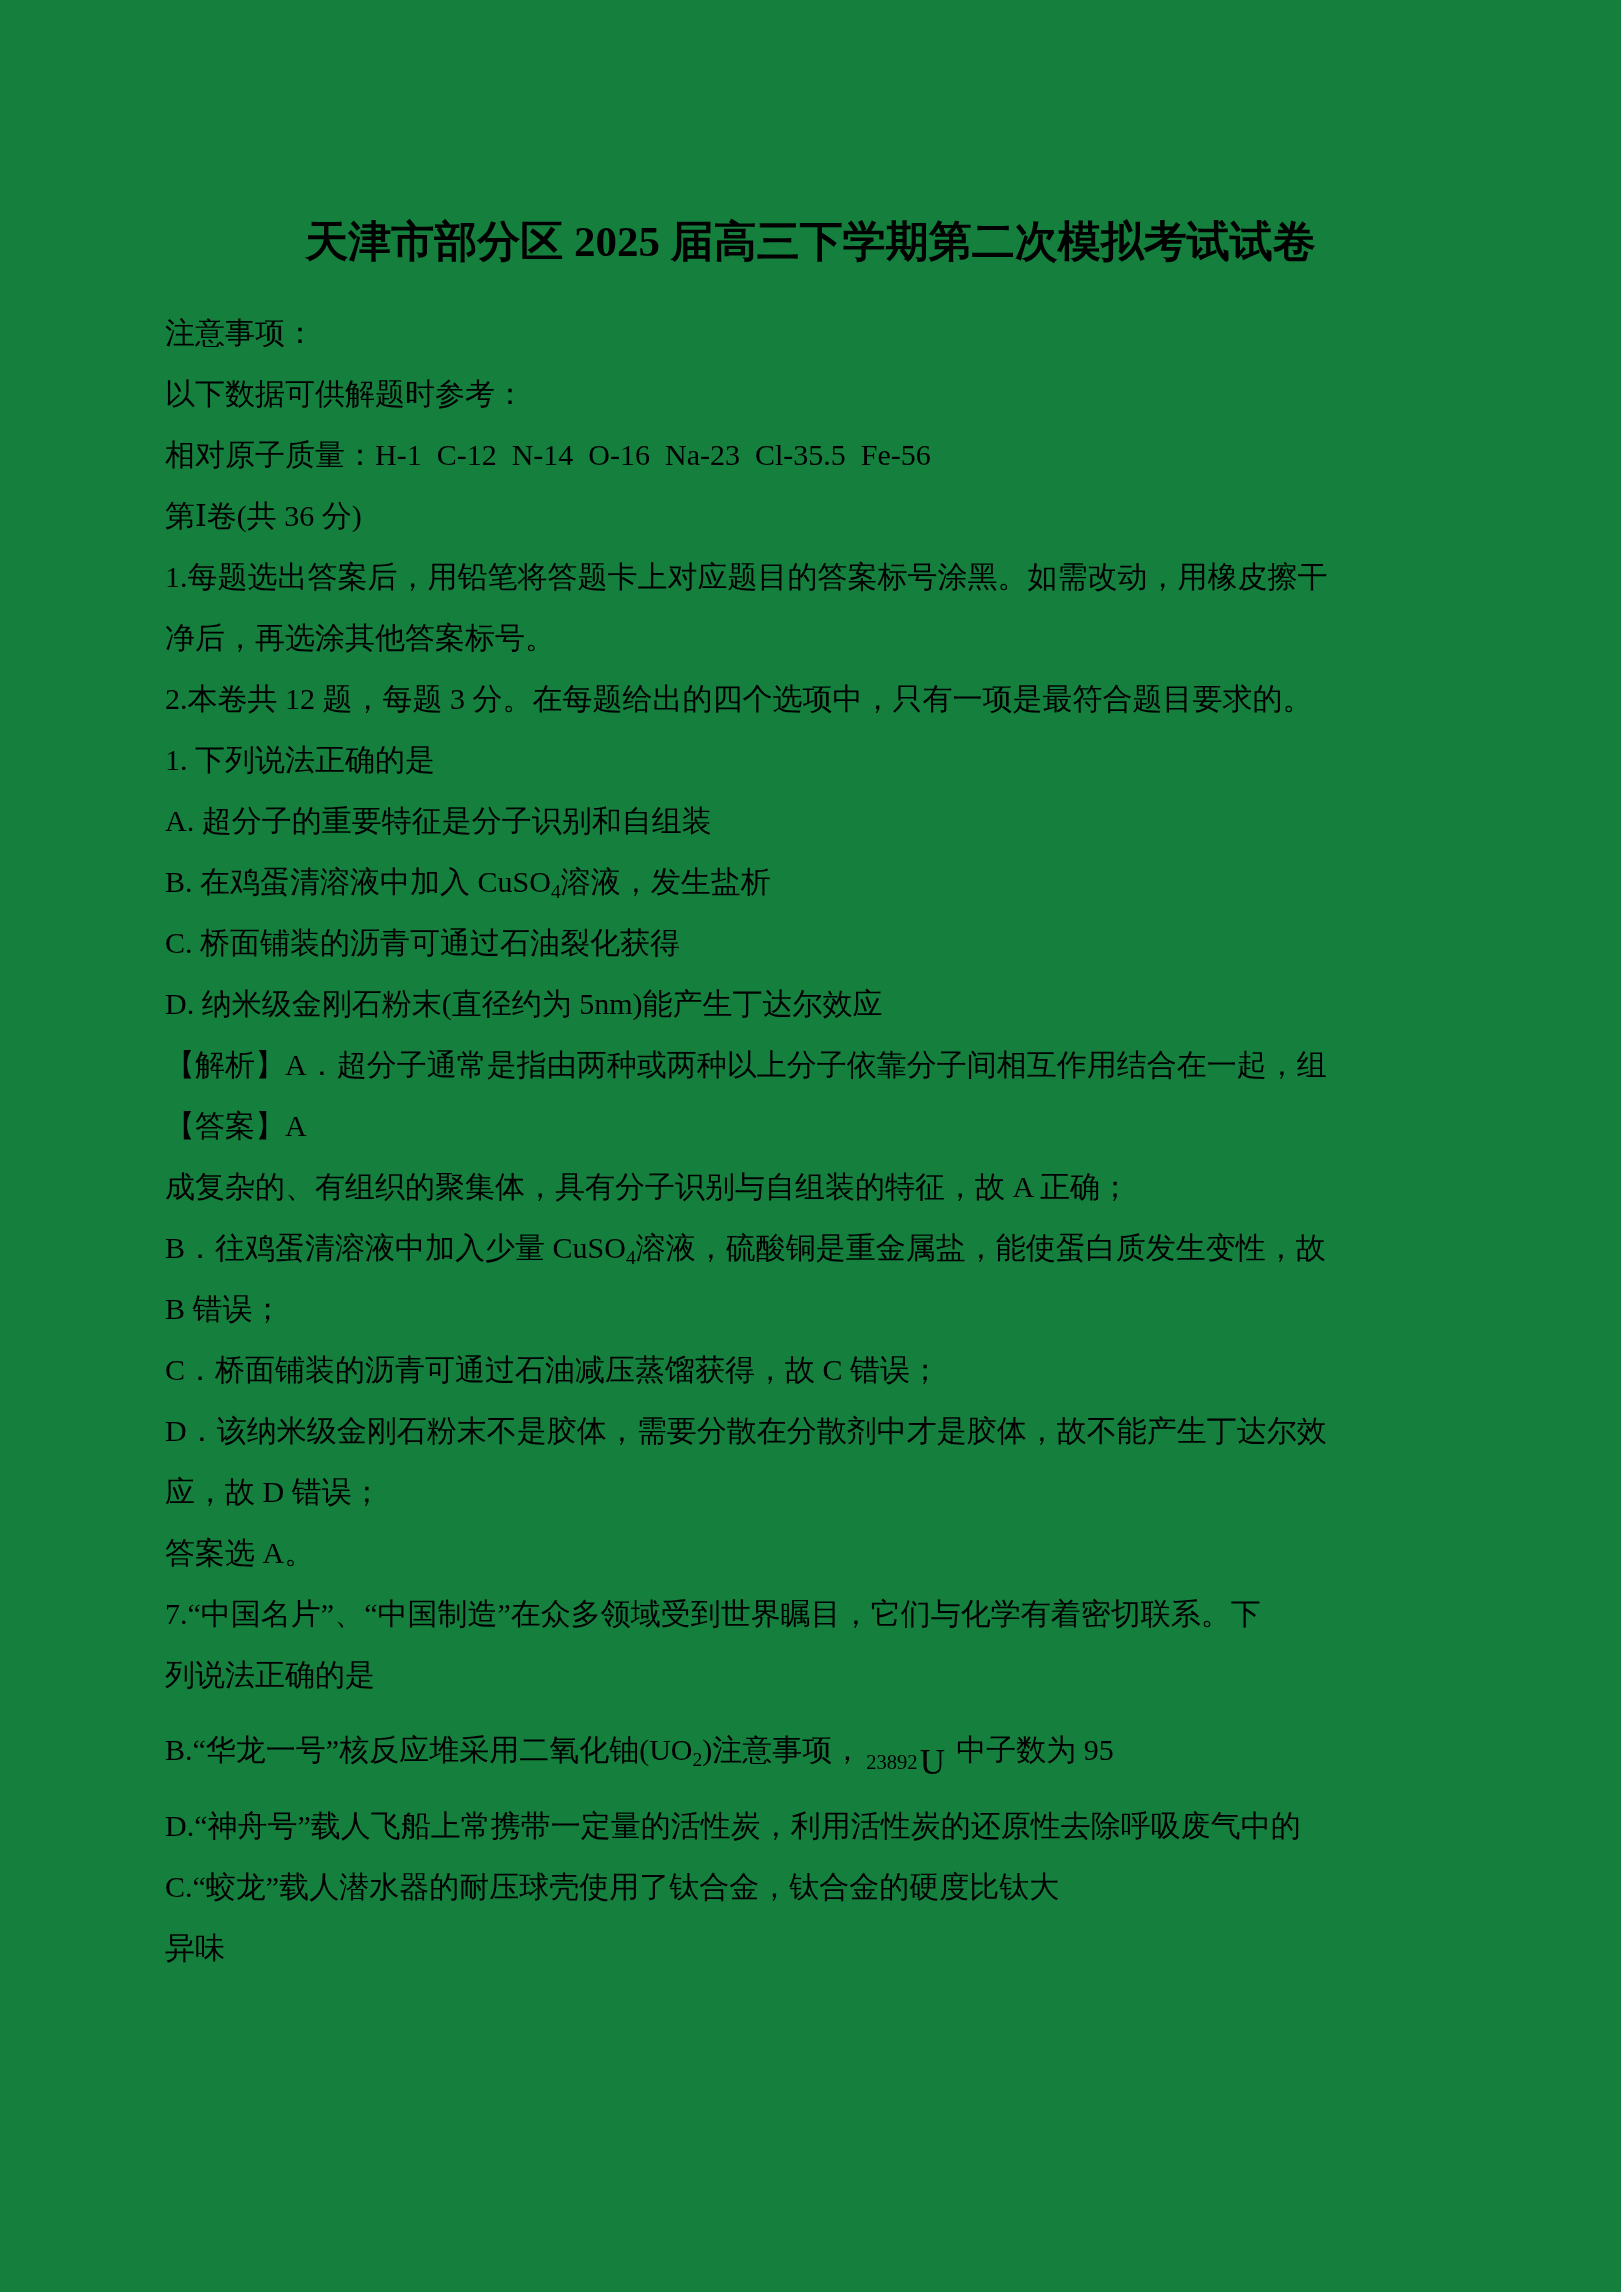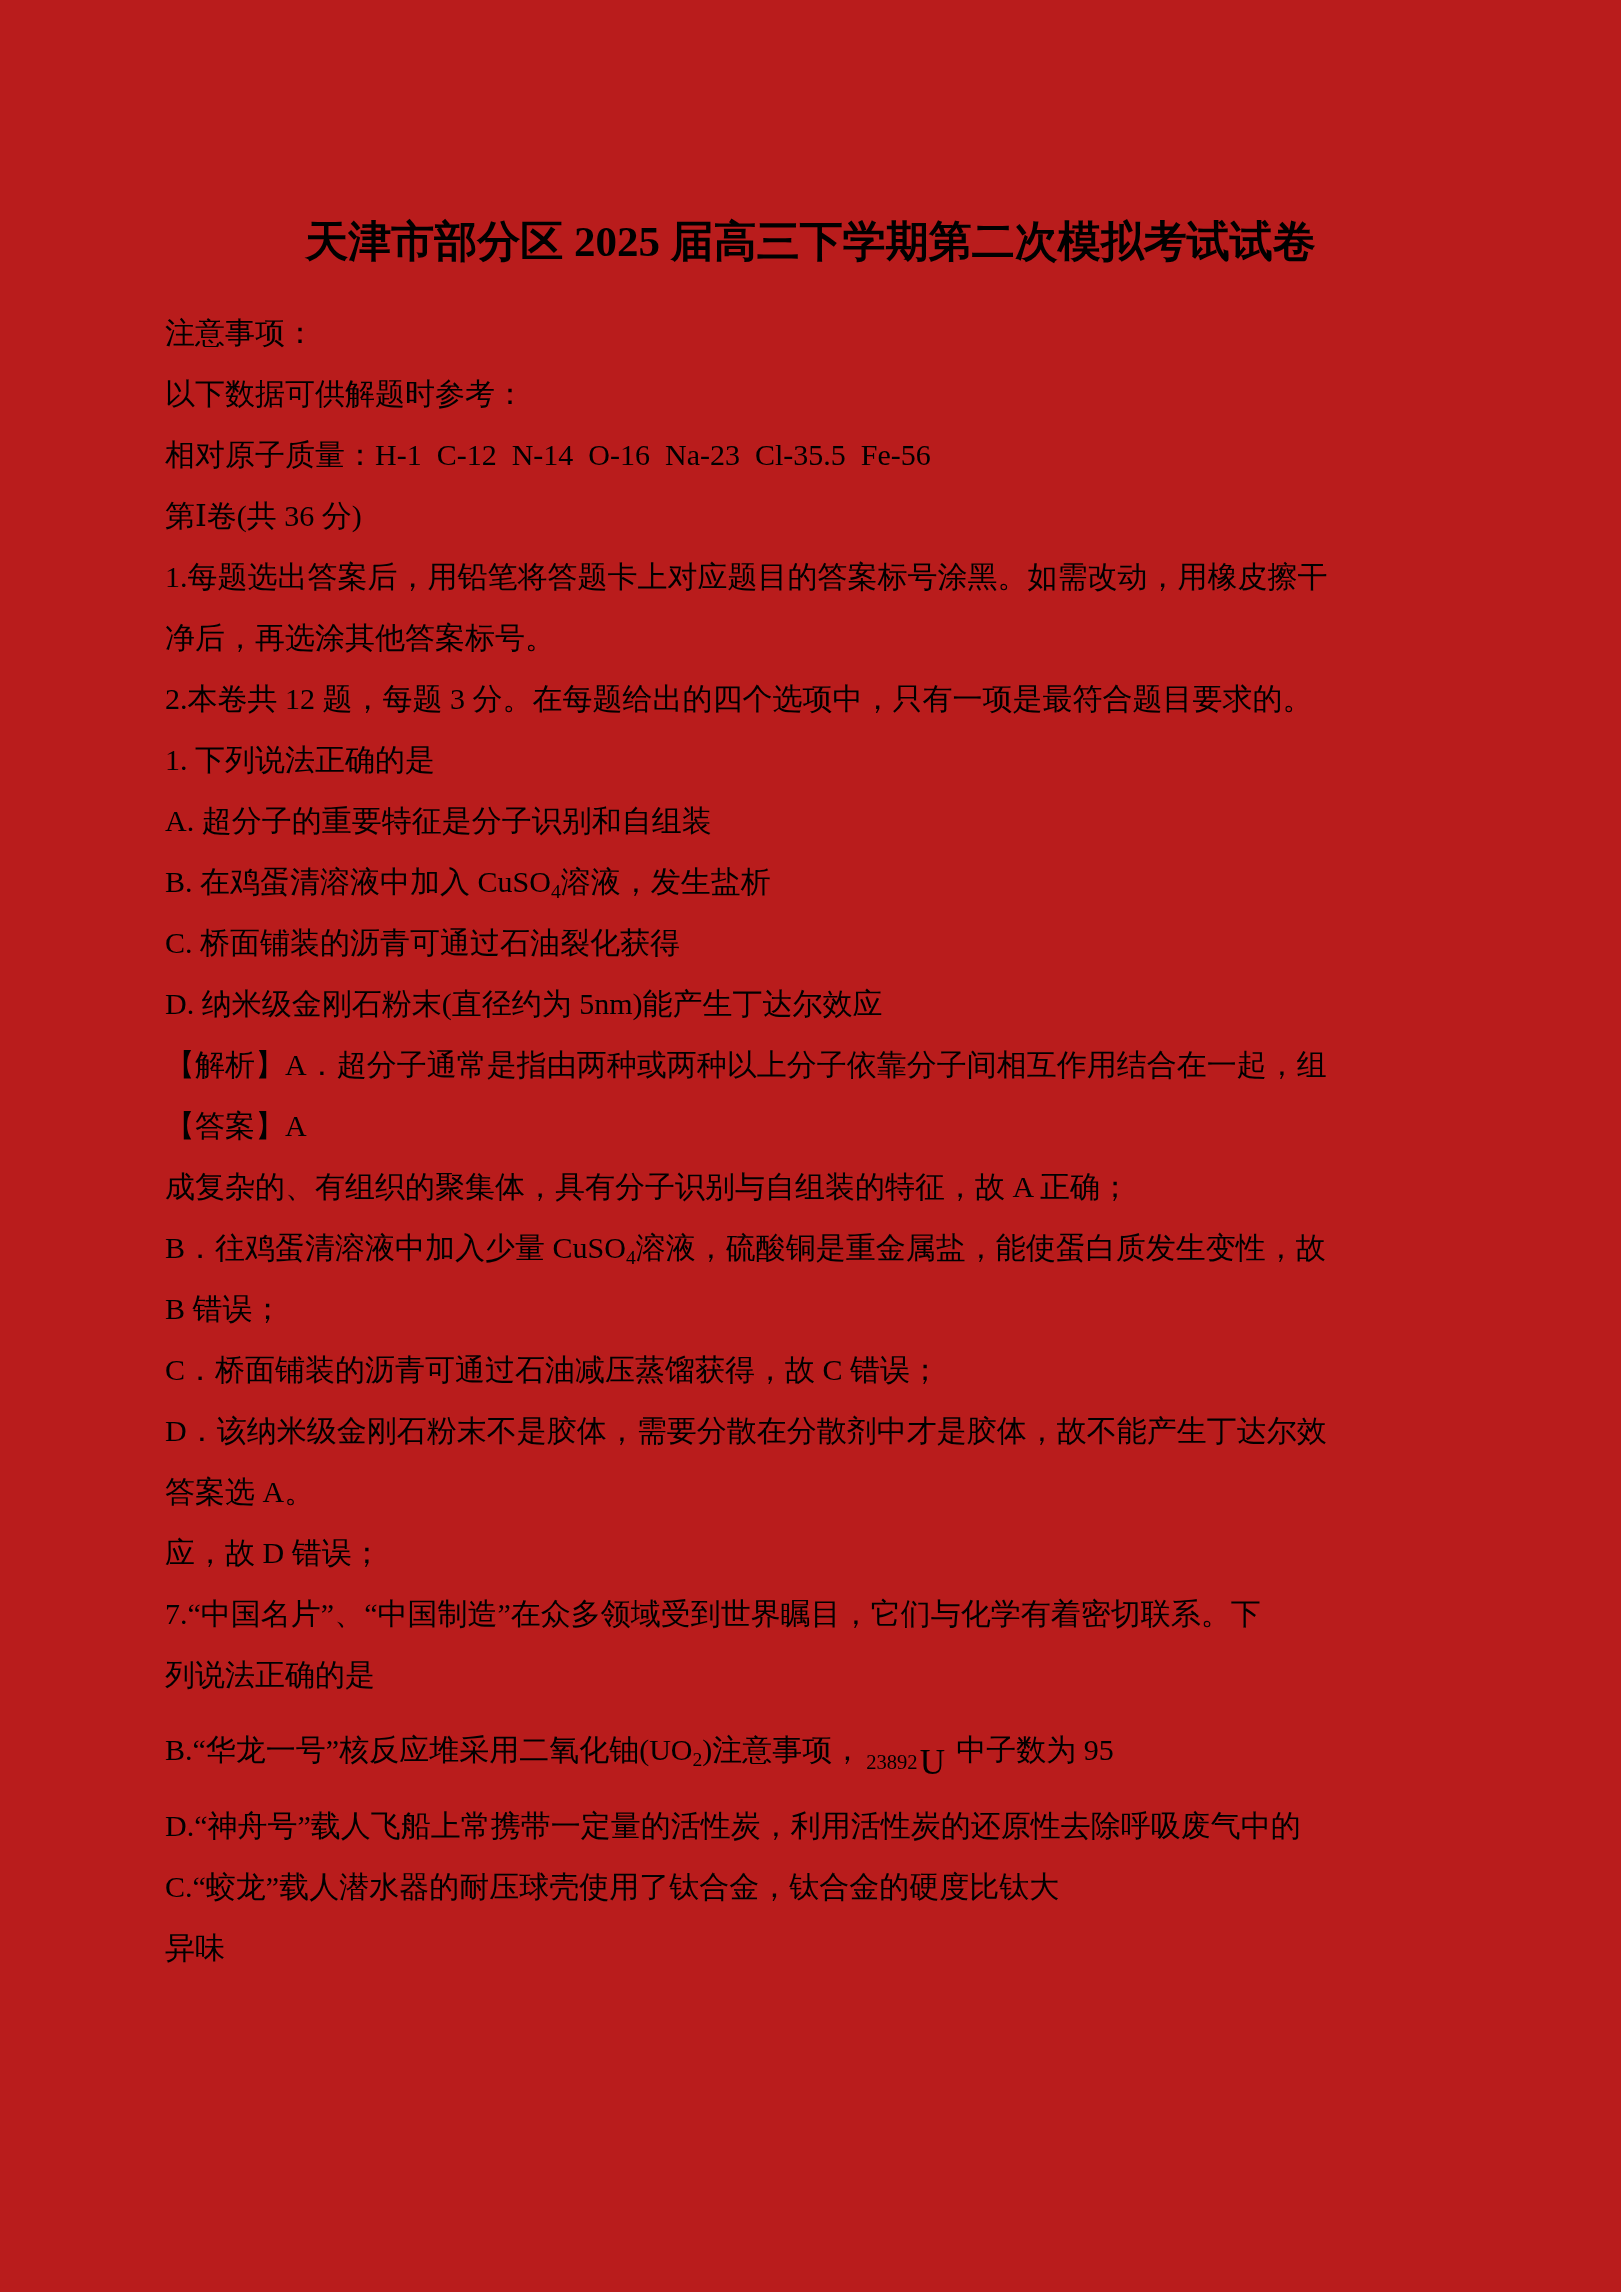--- a/index.html
+++ b/index.html
@@ -4,21 +4,21 @@
 <style>
   html, body {
     margin: 0;
     padding: 0;
     background: #ffffff;
   }
   .page {
     position: relative;
     width: 1621px;
     height: 2293px;
-    background: #b91c1c;
+    background: #15803d;
     color: #000000;
     box-sizing: border-box;
     padding: 204px 165px 0 165px;
     font-family: "Liberation Serif", "DejaVu Serif", serif;
     overflow: hidden;
   }
   .doc-title {
     font-size: 43px;
     font-weight: bold;
     text-align: center;
@@ -83,22 +83,22 @@
       <p class="line"><span>B. 在鸡蛋清溶液中加入 CuSO</span><span class="subscript">4</span><span>溶液，发生盐析</span></p>
       <p class="line"><span>C. 桥面铺装的沥青可通过石油裂化获得</span></p>
       <p class="line"><span>D. 纳米级金刚石粉末(直径约为 5nm)能产生丁达尔效应</span></p>
       <p class="line"><span>【解析】A．超分子通常是指由两种或两种以上分子依靠分子间相互作用结合在一起，组</span></p>
       <p class="line"><span>【答案】A</span></p>
       <p class="line"><span>成复杂的、有组织的聚集体，具有分子识别与自组装的特征，故 A 正确；</span></p>
       <p class="line"><span>B．往鸡蛋清溶液中加入少量 CuSO</span><span class="subscript">4</span><span>溶液，硫酸铜是重金属盐，能使蛋白质发生变性，故</span></p>
       <p class="line"><span>B 错误；</span></p>
       <p class="line"><span>C．桥面铺装的沥青可通过石油减压蒸馏获得，故 C 错误；</span></p>
       <p class="line"><span>D．该纳米级金刚石粉末不是胶体，需要分散在分散剂中才是胶体，故不能产生丁达尔效</span></p>
+      <p class="line"><span>应，故 D 错误；</span></p>
       <p class="line"><span>答案选 A。</span></p>
-      <p class="line"><span>应，故 D 错误；</span></p>
       <p class="line"><span>7.“中国名片”、“中国制造”在众多领域受到世界瞩目，它们与化学有着密切联系。下</span></p>
       <p class="line"><span>列说法正确的是</span></p>
       <p class="line tall"><span>B.“华龙一号”核反应堆采用二氧化铀(UO</span><span class="subscript">2</span><span>)注意事项，</span><span class="isotope"><span class="iso-nums"><span>238</span><span>92</span></span><span class="iso-symbol">U</span></span><span> 中子数为 95</span></p>
       <p class="line"><span>D.“神舟号”载人飞船上常携带一定量的活性炭，利用活性炭的还原性去除呼吸废气中的</span></p>
       <p class="line"><span>C.“蛟龙”载人潜水器的耐压球壳使用了钛合金，钛合金的硬度比钛大</span></p>
       <p class="line"><span>异味</span></p>
     </div>
 </div>
 
 

